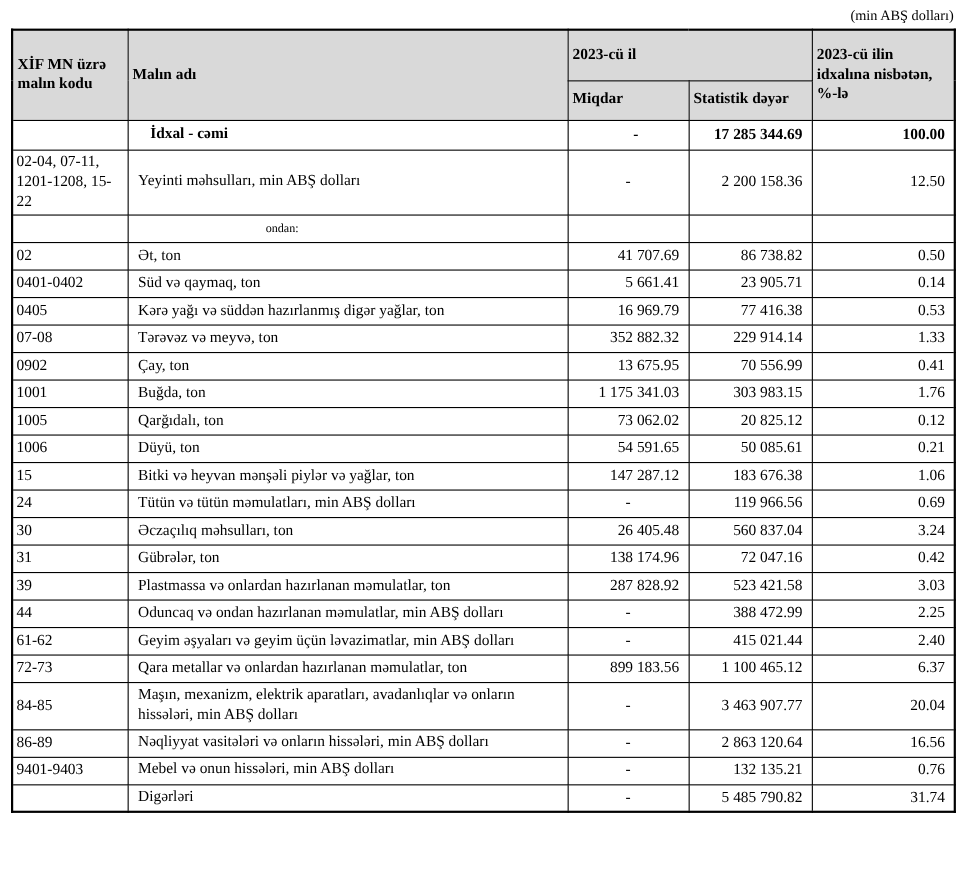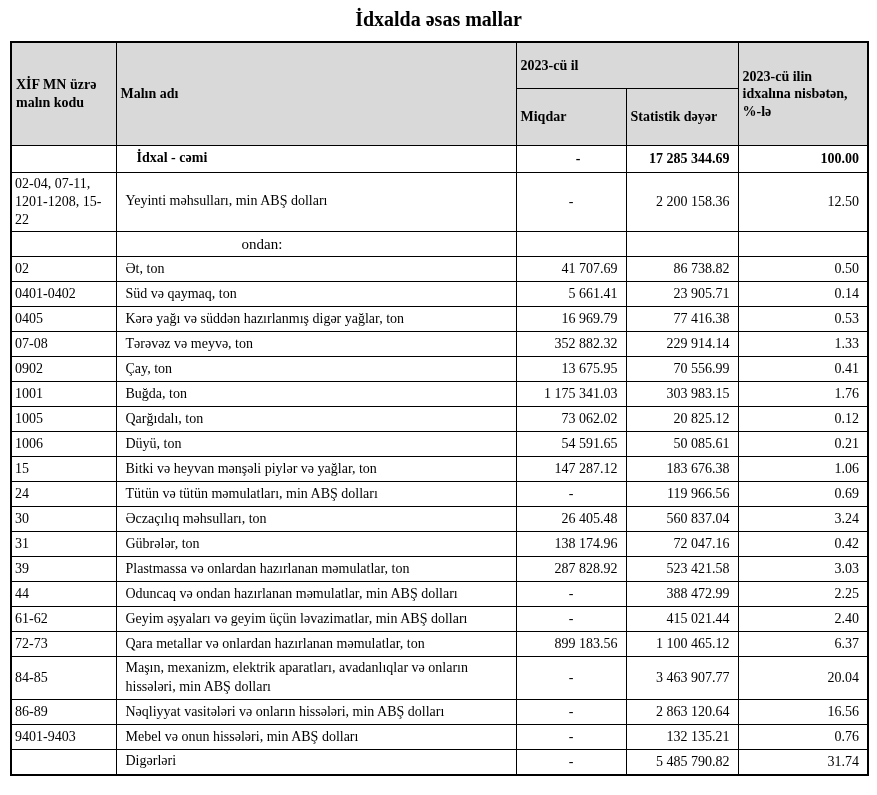--- a/index.html
+++ b/index.html
@@ -38,37 +38,37 @@
   }
   thead th {
     background: #d9d9d9;
     font-weight: bold;
     text-align: left;
     font-size: 14px;
     padding: 4px 4px;
     line-height: 1.25;
   }
   th.year-cell { height: 46px; }
-  th.sub-cell  { height: 57px; }
+  th.sub-cell  { height: 36px; }
 
   td.code  { padding: 2px 3px; text-align: left; line-height: 1.3; }
   td.name  { padding-left: 9px; line-height: 1.35; }
   td.qty, td.val, td.share { text-align: right; padding-right: 8px; }
   td.dash  { text-align: center; padding-right: 6px; }
-  td.ondan-cell { padding-left: 125px; font-size: 15px; }
+  td.ondan-cell { padding-left: 125px; font-size: 11px; }
 
   tbody td { height: 25px; }
   tr.total-row td { font-weight: bold; height: 27px; padding-left: 20px; }
 </style>
 </head>
 <body>
 
 <div class="page">
 
-  <h1 class="page-title">İdxalda əsas mallar</h1>
+  <div class="unit-note">(min ABŞ dolları)</div>
 
   <table class="main-table">
     <colgroup>
       <col style="width:105px">
       <col style="width:400px">
       <col style="width:110px">
       <col style="width:112px">
       <col style="width:130px">
     </colgroup>
     <thead>

